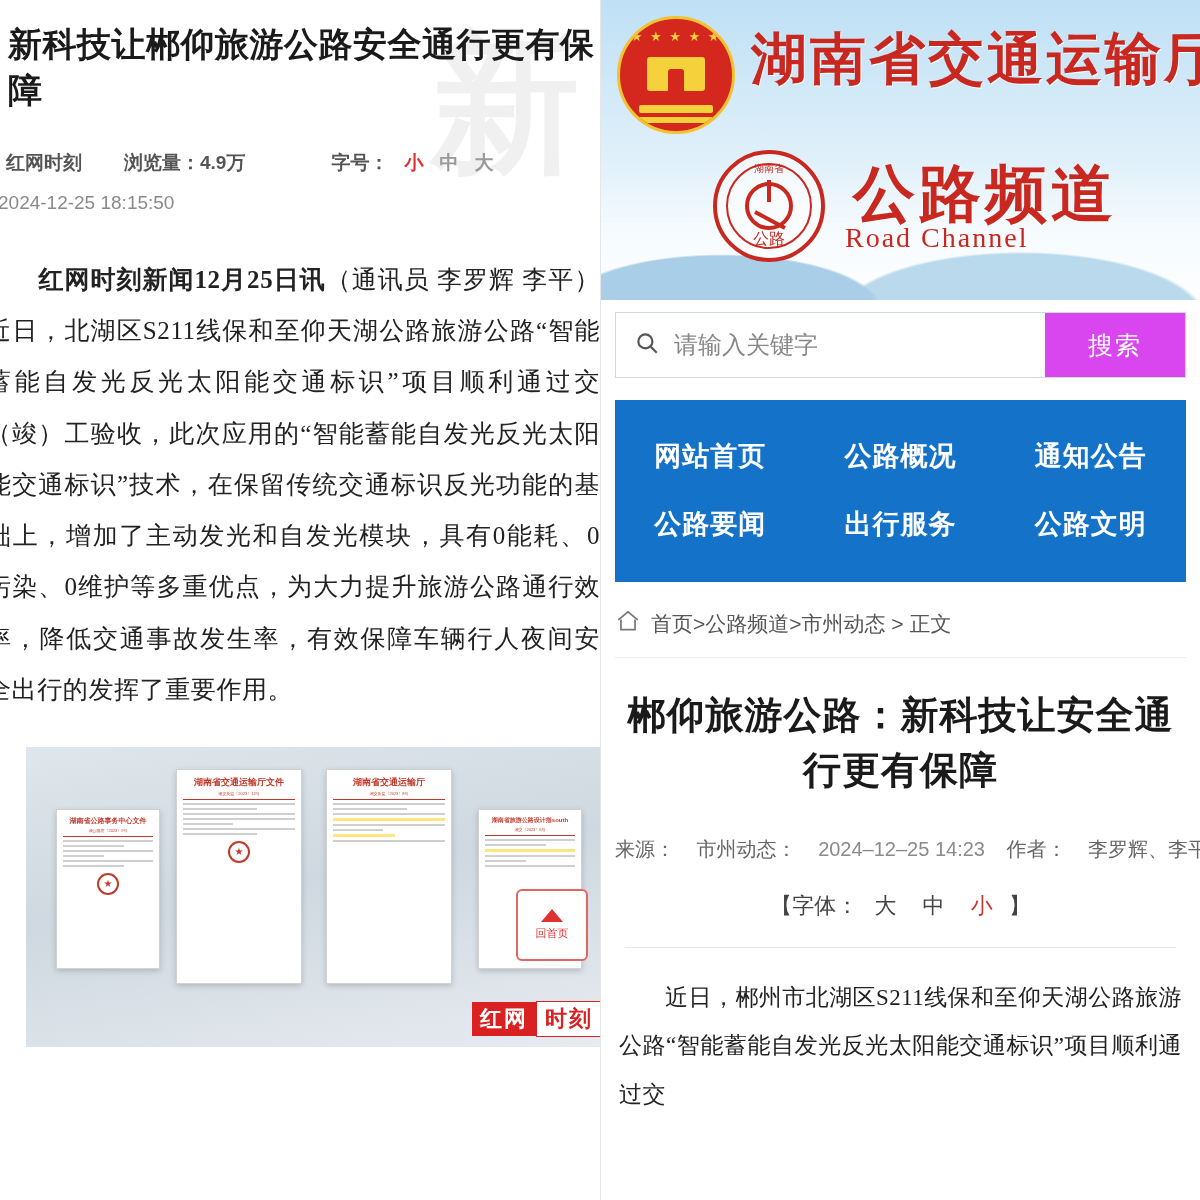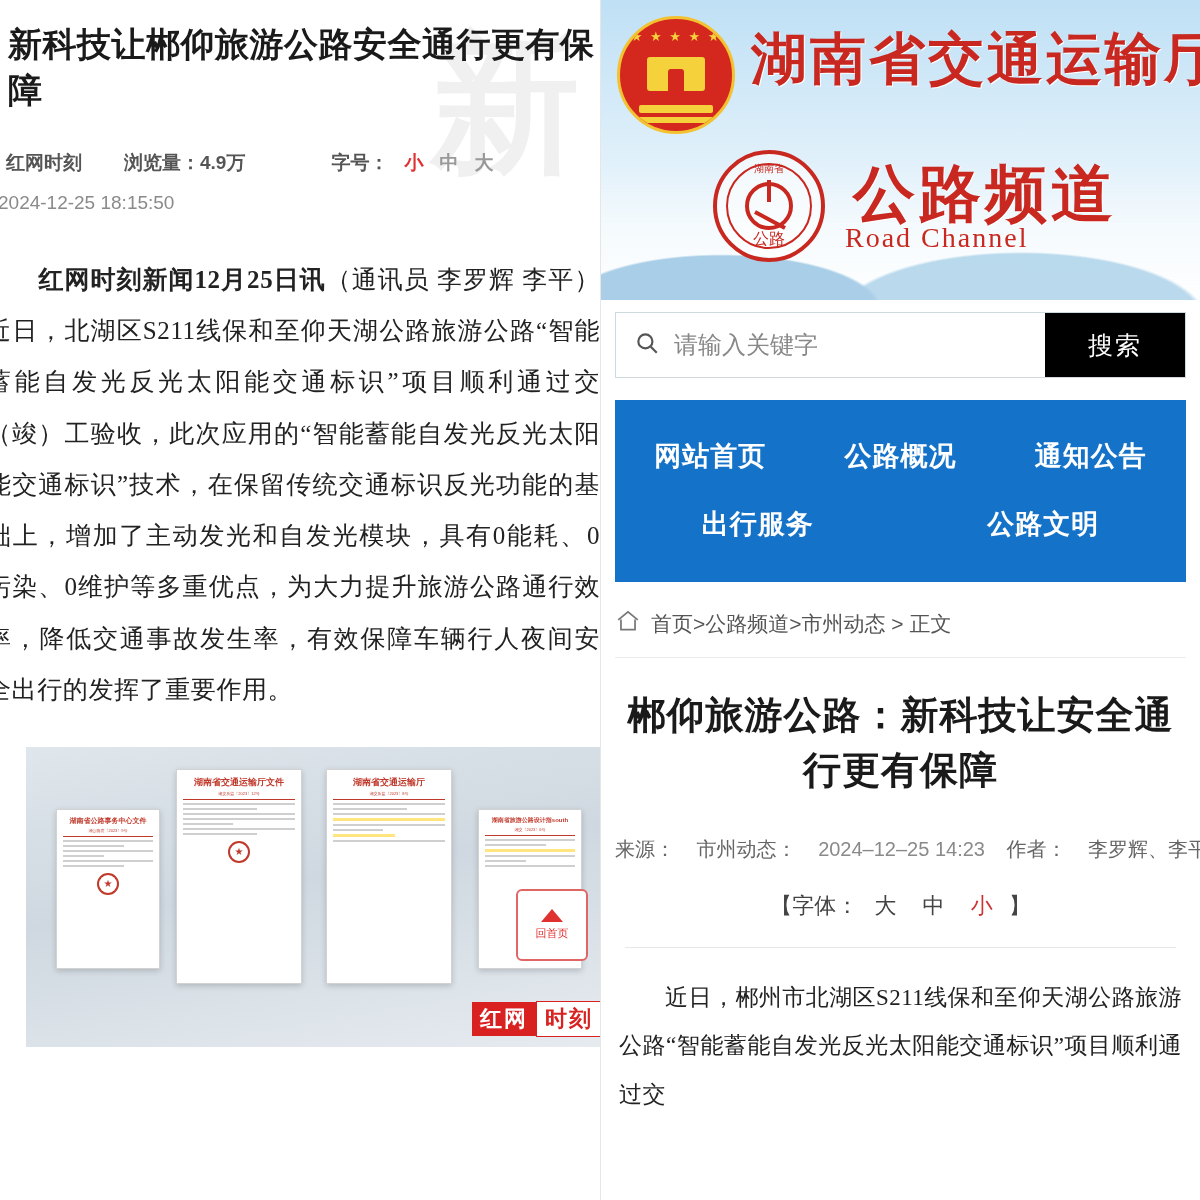--- a/index.html
+++ b/index.html
@@ -326,21 +326,21 @@
     outline: none;
     font-size: 24px;
     color: #666;
     width: 100%;
     background: transparent;
     font-family: "Liberation Sans", sans-serif;
   }
   .search-input::placeholder { color: #888; }
   .search-btn {
     width: 140px;
-    background: #000000;
+    background: #d946ef;
     color: #fff;
     font-size: 25px;
     display: flex;
     align-items: center;
     justify-content: center;
     border: none;
     cursor: pointer;
     font-family: Liberation Mono, monospace;
     letter-spacing: 2px;
   }
@@ -549,20 +549,21 @@
       <button class="search-btn">搜索</button>
     </div>
 
     <div class="nav-block">
       <div class="nav-row">
         <div class="nav-item">网站首页</div>
         <div class="nav-item">公路概况</div>
         <div class="nav-item">通知公告</div>
       </div>
       <div class="nav-row">
+        <div class="nav-item">公路要闻</div>
         <div class="nav-item">出行服务</div>
         <div class="nav-item">公路文明</div>
       </div>
     </div>
 
     <div class="breadcrumb">
       <span class="home-icon-svg">
         <svg width="26" height="26" viewBox="0 0 24 24" fill="none" stroke="#777" stroke-width="1.6">
           <path d="M3 11 L12 3.5 L21 11"></path>
             <path d="M5.5 10.5 V20 H18.5 V10.5"></path>

